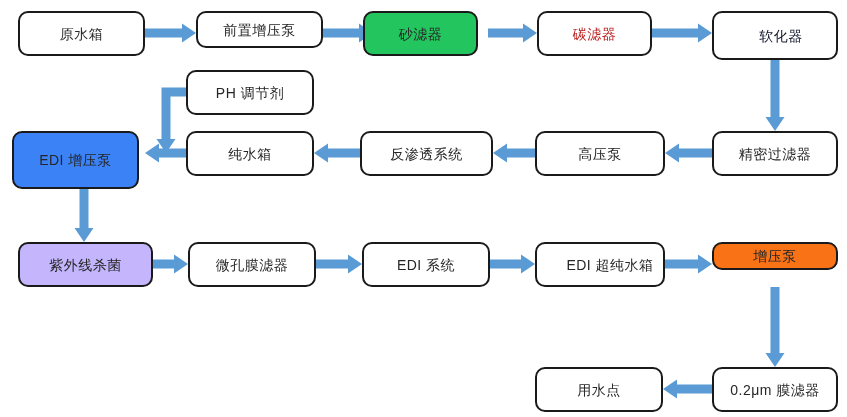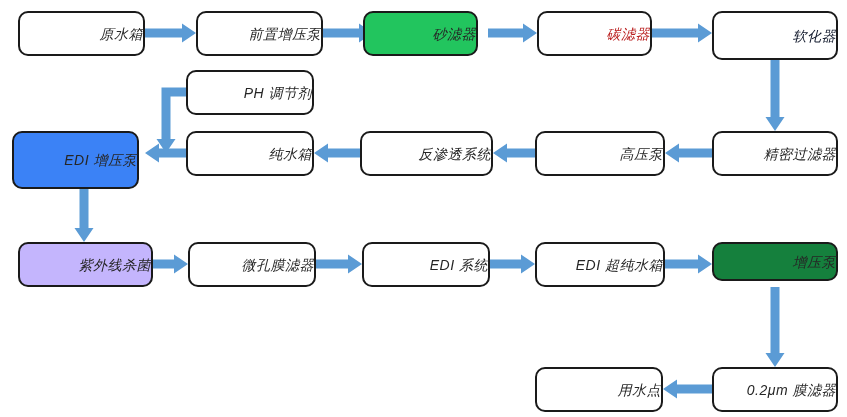--- a/index.html
+++ b/index.html
@@ -16,27 +16,26 @@
     overflow: hidden;
   }
   .node {
     position: absolute;
     box-sizing: border-box;
     background: #ffffff;
     border: 2px solid #1a1a1a;
     border-radius: 10px;
     display: flex;
     align-items: center;
-    justify-content: flex-end;
+    justify-content: center;
     color: #262626;
     font-size: 14px;
     letter-spacing: 0.5px;
     white-space: nowrap;
     z-index: 3;
-    font-style: italic;
   }
   .node .label {
     display: block;
     line-height: 1;
   }
   svg#wires {
     position: absolute;
     left: 0;
     top: 0;
     width: 847px;
@@ -65,21 +64,21 @@
       <polygon points="316,259.5 348,259.5 348,254.5 362,264 348,273.5 348,268.5 316,268.5" fill="#5B9BD5"></polygon>
       <polygon points="490,259.5 521,259.5 521,254.5 535,264 521,273.5 521,268.5 490,268.5" fill="#5B9BD5"></polygon>
       <polygon points="665,259.5 698,259.5 698,254.5 712,264 698,273.5 698,268.5 665,268.5" fill="#5B9BD5"></polygon>
       <polygon points="770.5,287 779.5,287 779.5,353 784.5,353 775,367 765.5,353 770.5,353" fill="#5B9BD5"></polygon>
       <polygon points="712,384.5 677,384.5 677,379.5 663,389 677,398.5 677,393.5 712,393.5" fill="#5B9BD5"></polygon>
     </svg>
   <div id="node-layer">
       <div class="node" style="left: 18px; top: 11px; width: 127px; height: 45px; border-color: rgb(26, 26, 26); background: rgb(255, 255, 255); color: rgb(38, 38, 38);">
         <span class="label">原水箱</span>
       </div>
-      <div class="node" style="left: 196px; top: 11px; width: 127px; height: 45px; border-color: rgb(26, 26, 26); background: rgb(255, 255, 255); color: rgb(38, 38, 38);">
+      <div class="node" style="left: 196px; top: 11px; width: 127px; height: 37px; border-color: rgb(26, 26, 26); background: rgb(255, 255, 255); color: rgb(38, 38, 38);">
         <span class="label">前置增压泵</span>
       </div>
       <div class="node" style="left: 363px; top: 11px; width: 115px; height: 45px; border-color: rgb(26, 26, 26); background: #22c55e; color: rgb(38, 38, 38);">
         <span class="label">砂滤器</span>
       </div>
       <div class="node" style="left: 537px; top: 11px; width: 115px; height: 45px; border-color: rgb(26, 26, 26); background: rgb(255, 255, 255); color: #b91c1c;">
         <span class="label">碳滤器</span>
       </div>
       <div class="node" style="left: 712px; top: 11px; width: 126px; height: 49px; border-color: rgb(26, 26, 26); background: rgb(255, 255, 255); color: #0f172a; padding-left: 12px;">
         <span class="label">软化器</span>
@@ -107,21 +106,21 @@
       </div>
       <div class="node" style="left: 188px; top: 242px; width: 128px; height: 45px; border-color: rgb(26, 26, 26); background: rgb(255, 255, 255); color: rgb(38, 38, 38);">
         <span class="label">微孔膜滤器</span>
       </div>
       <div class="node" style="left: 362px; top: 242px; width: 128px; height: 45px; border-color: rgb(26, 26, 26); background: rgb(255, 255, 255); color: rgb(38, 38, 38);">
         <span class="label">EDI 系统</span>
       </div>
       <div class="node" style="left: 535px; top: 242px; width: 130px; height: 45px; border-color: rgb(26, 26, 26); background: rgb(255, 255, 255); color: rgb(38, 38, 38); padding-left: 20px;">
         <span class="label">EDI 超纯水箱</span>
       </div>
-      <div class="node" style="left: 712px; top: 242px; width: 126px; height: 39px; border-color: rgb(26, 26, 26); background: #15803d; color: rgb(38, 38, 38);">
+      <div class="node" style="left: 712px; top: 242px; width: 126px; height: 28px; border-color: rgb(26, 26, 26); background: #f97316; color: rgb(38, 38, 38);">
         <span class="label">增压泵</span>
       </div>
       <div class="node" style="left: 712px; top: 367px; width: 126px; height: 45px; border-color: rgb(26, 26, 26); background: rgb(255, 255, 255); color: rgb(38, 38, 38);">
         <span class="label">0.2μm 膜滤器</span>
       </div>
       <div class="node" style="left: 535px; top: 367px; width: 128px; height: 45px; border-color: rgb(26, 26, 26); background: rgb(255, 255, 255); color: rgb(38, 38, 38);">
         <span class="label">用水点</span>
       </div>
     </div>
 </div>

